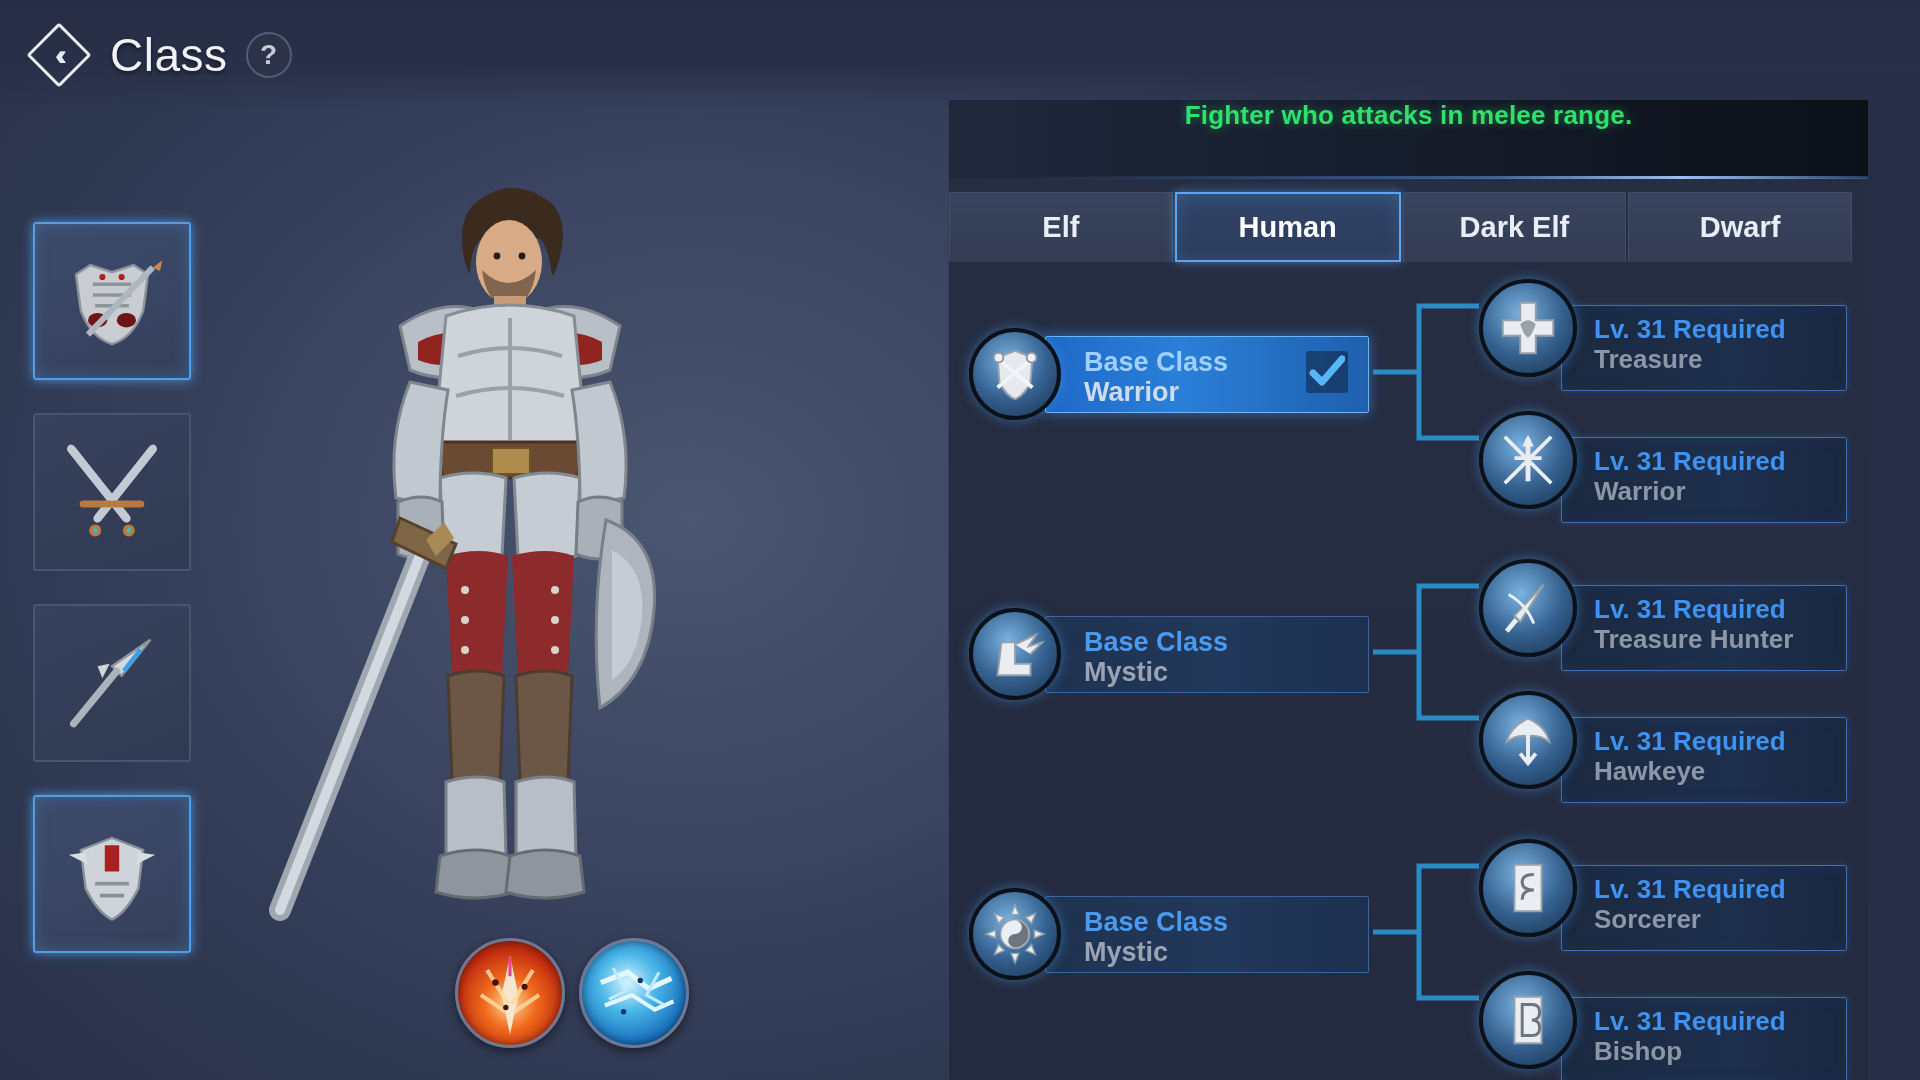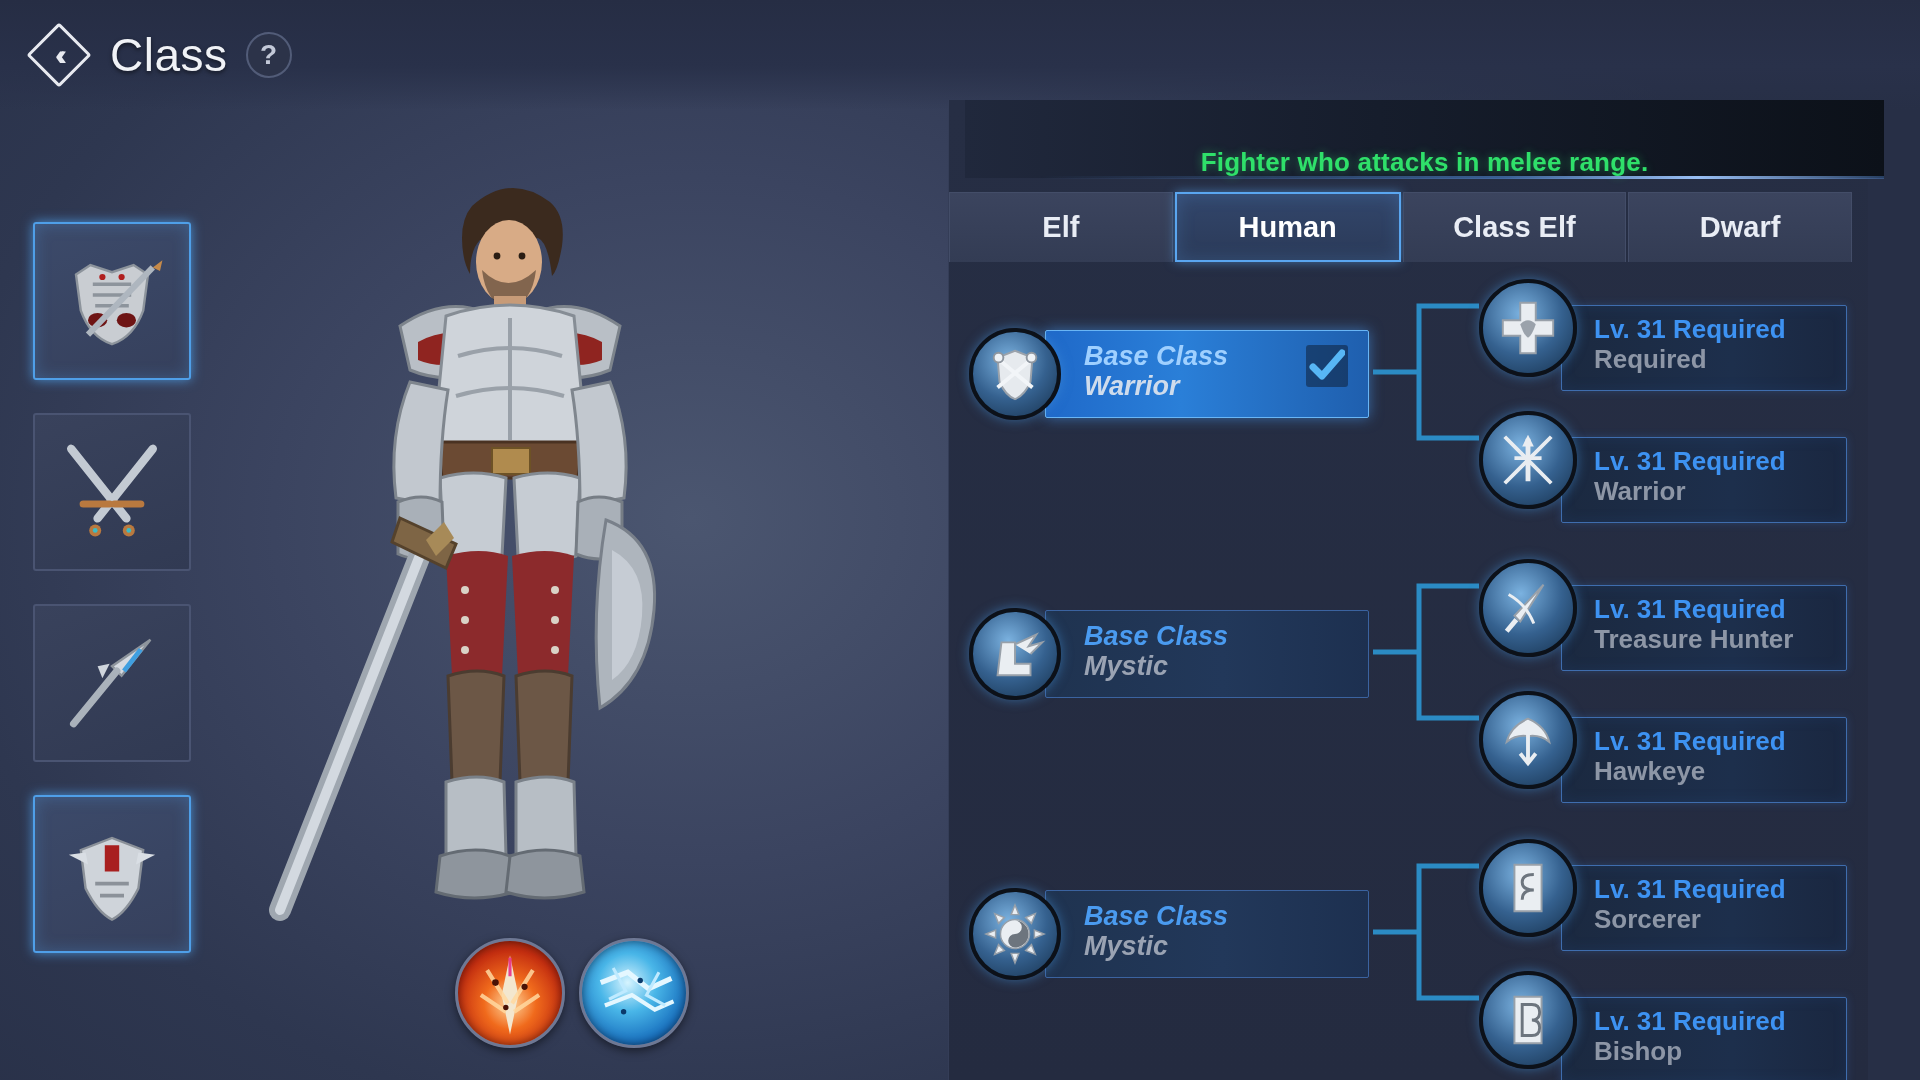--- a/index.html
+++ b/index.html
@@ -79,21 +79,21 @@
 
   
   .panel {
     position:absolute; left:948px; top:100px; width:920px; height:980px;
     background:linear-gradient(180deg,#262e44 0%,#242b40 100%);
     border-left:1px solid #343d57;
   }
   .desc-bar {
     position:relative; height:78px; width:100%;
     background:linear-gradient(90deg,#20283c 0%,#161d2c 45%,#0c1119 100%);
-    display:flex; align-items:flex-end; justify-content:center;margin-left:16px;
+    display:flex; align-items:flex-start; justify-content:center;
   }
   .desc-bar::after{
     content:""; position:absolute; left:8%; right:0; bottom:-1px; height:3px;
     background:linear-gradient(90deg, rgba(80,140,230,0) 0%, rgba(90,150,235,.55) 55%, rgba(160,200,255,.95) 78%, rgba(90,150,235,.35) 100%);
     filter:blur(.6px);
   }
   .desc-text {
     color:#2fe06a; font-size:26px; font-weight:bold; letter-spacing:.2px;
     text-shadow:0 0 10px rgba(47,224,106,.45);
   }
@@ -127,24 +127,24 @@
     width:92px; height:92px; border-radius:50%; flex:0 0 auto; z-index:3;
     background:radial-gradient(circle at 42% 34%, #6fa7d8 0%, #34608f 48%, #1b3css 100%);
     background:radial-gradient(circle at 42% 34%, #7bb2e0 0%, #35618f 52%, #16304c 100%);
     border:4px solid #0c1119;
     box-shadow:0 0 12px rgba(70,150,220,.55);
     display:flex; align-items:center; justify-content:center; overflow:hidden;
   }
   .round-icon svg { width:62px; height:62px; }
 
   .base-card {
-    margin-left:-16px; height:88px; flex:1; position:relative;
+    margin-left:-16px; height:77px; flex:1; position:relative;
     padding:10px 0 0 38px;
     background:linear-gradient(90deg,#1f3350 0%,#22385a 55%,#1d3050 100%);
-    border:1px solid #3b63a0; border-radius:2px; cursor:pointer;font-style:italic;
+    border:1px solid #3b63a0; border-radius:2px; cursor:pointer;
   }
   .base-card.sel {
     background:linear-gradient(90deg,#1f69c9 0%,#2a7fd8 42%,#1f5fae 100%);
     border-color:#69b5f5;
     box-shadow:0 0 14px rgba(70,150,235,.6);
   }
   .bc-label { color:#4a9bf0; font-size:27px; font-weight:bold; line-height:1.12; }
   .base-card.sel .bc-label { color:#9fd0ff; }
   .bc-name  { color:#9aa3b3; font-size:27px; font-weight:bold; line-height:1.12; }
   .base-card.sel .bc-name { color:#cfdcec; }
@@ -320,21 +320,21 @@
 
   <div class="panel">
 
     <div class="desc-bar">
       <span class="desc-text">Fighter who attacks in melee range.</span>
     </div>
 
     <div class="tabs">
       <div class="tab">Elf</div>
       <div class="tab active">Human</div>
-      <div class="tab">Class Elf</div>
+      <div class="tab">Dark Elf</div>
       <div class="tab">Dwarf</div>
     </div>
 
     <div class="tree">
 
       <div class="group">
         <div class="base-row">
           <div class="round-icon">
             <svg viewBox="0 0 64 64">
               <path d="M32 8 L50 15 L48 40 Q42 54 32 58 Q22 54 16 40 L14 15 Z" fill="#e6eaee" stroke="#9aa2ab" stroke-width="2"></path>
@@ -358,21 +358,21 @@
         </svg>
         <div class="adv" style="top:-4px">
           <div class="round-icon">
             <svg viewBox="0 0 64 64">
               <path d="M24 6 h16 v18 h18 v16 h-18 v18 h-16 v-18 h-18 v-16 h18 z" fill="#e9edf1" stroke="#98a0a9" stroke-width="2"></path>
               <path d="M24 28 q8 -8 16 0 q-4 12 -8 14 q-4 -2 -8 -14 z" fill="#9aa2ab"></path>
             </svg>
           </div>
           <div class="adv-card">
             <div class="adv-lv">Lv. 31 Required</div>
-            <div class="adv-nm">Required</div>
+            <div class="adv-nm">Treasure</div>
           </div>
         </div>
         <div class="adv" style="top:128px">
           <div class="round-icon">
             <svg viewBox="0 0 64 64">
               <path d="M8 8 L56 56 M56 8 L8 56" stroke="#e9edf1" stroke-width="4"></path>
               <path d="M32 10 v44" stroke="#e9edf1" stroke-width="5"></path>
               <path d="M32 6 l6 12 h-12 z" fill="#e9edf1"></path>
               <path d="M18 30 h28" stroke="#e9edf1" stroke-width="4"></path>
             </svg>

